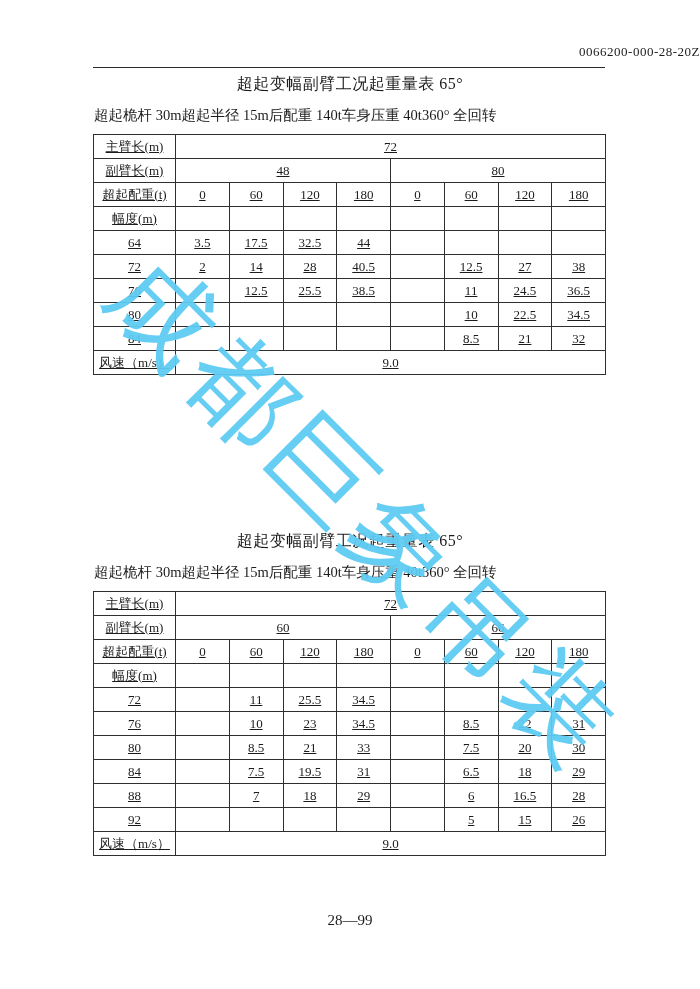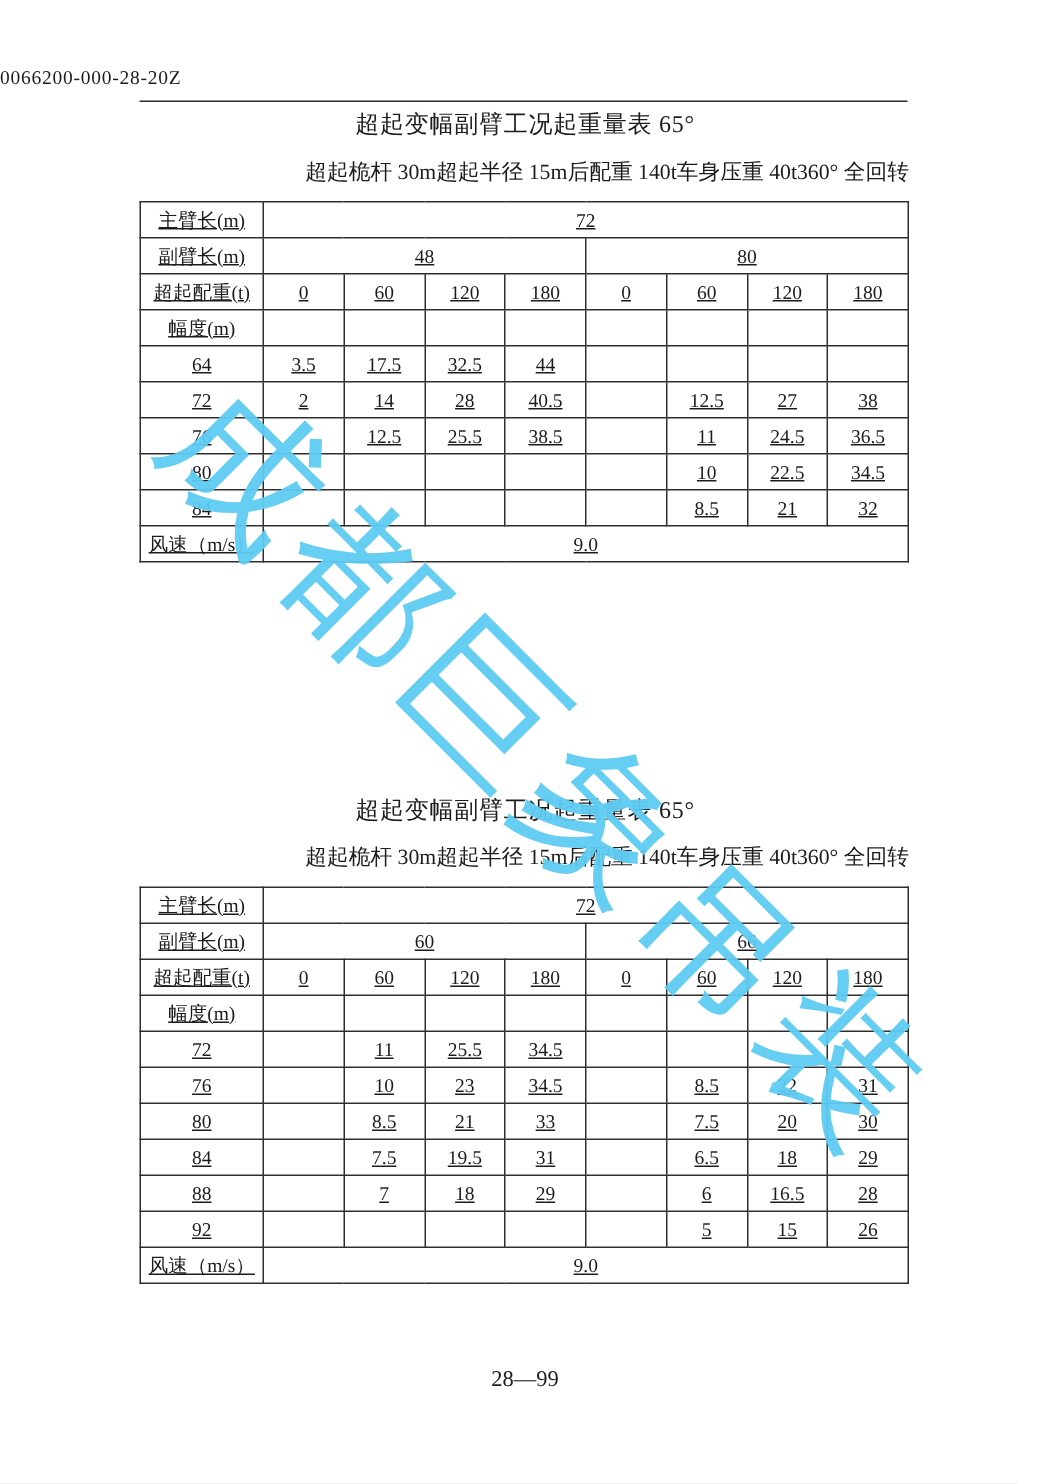--- a/index.html
+++ b/index.html
@@ -10,21 +10,21 @@
     height: 989px;
     margin: 0 auto;
     background: #ffffff;
     overflow: hidden;
     font-family: "Liberation Serif", "DejaVu Serif", serif;
     color: #1c1c1c;
   }
   .doc-number {
     position: absolute;
     top: 44px; left: 0; width: 700px;
-    text-align: left;
+    text-align: right;
     font-size: 13px;
     letter-spacing: 0.5px;
   }
   .header-rule {
     position: absolute;
     top: 67px; left: 93px;
     width: 512px; height: 0;
     border-top: 1.2px solid #2b2b2b;
   }
   .chart-section { position: absolute; left: 0; width: 700px; }
@@ -33,21 +33,21 @@
   .chart-title {
     text-align: center;
     font-size: 16px;
     line-height: 20px;
     letter-spacing: 0.5px;
   }
   .conditions {
     width: 512px;
     margin: 11px auto 0;
     display: flex;
-    justify-content: flex-end;
+    justify-content: flex-start;
     font-size: 14.5px;
     line-height: 20px;
     white-space: nowrap;
   }
   .table-wrap { margin: 9px 0 0 93px; }
   table.load-chart {
     border-collapse: collapse;
     table-layout: fixed;
     width: 512px;
     text-decoration: underline;

